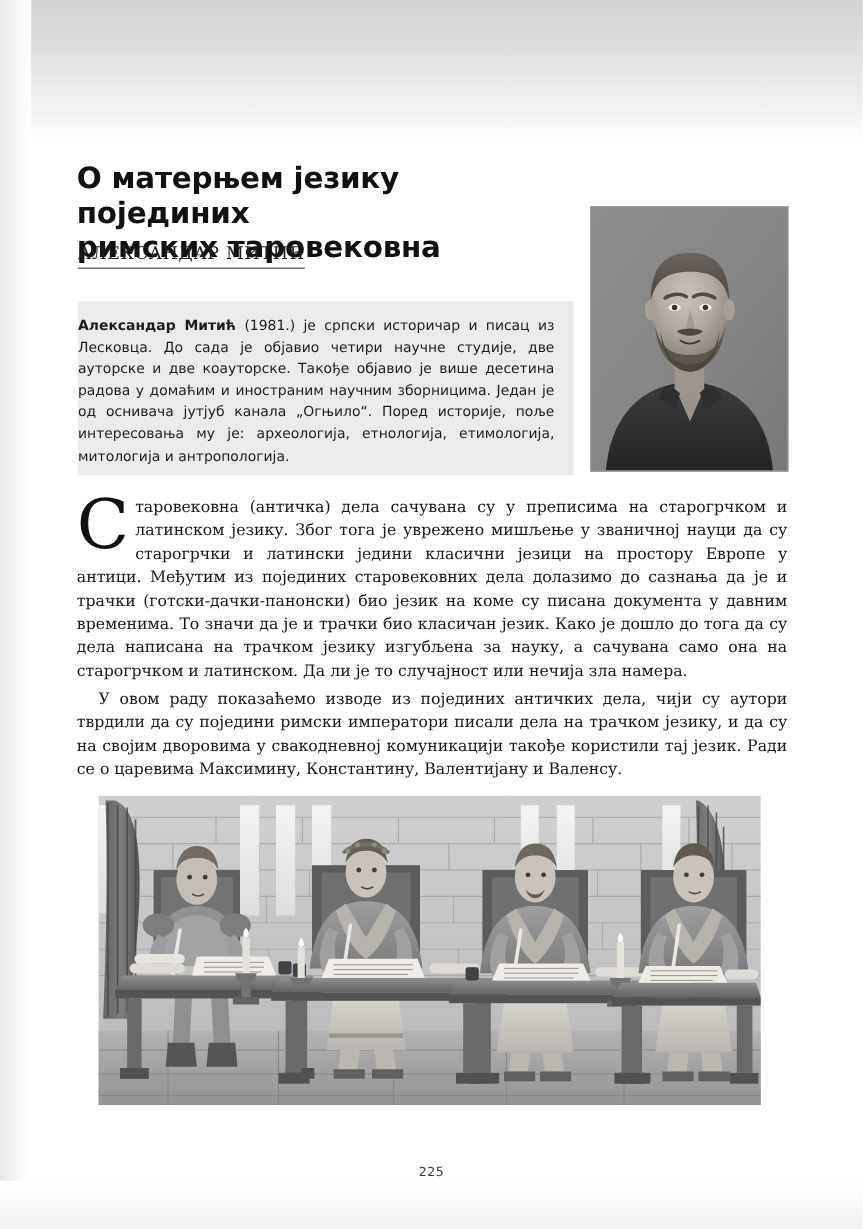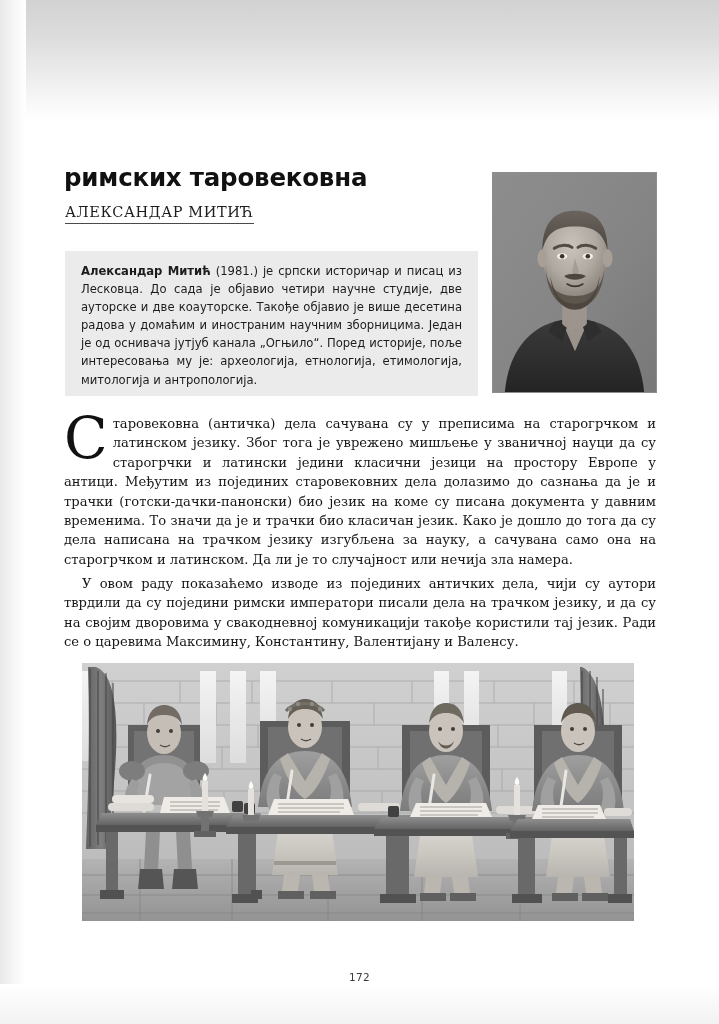--- a/index.html
+++ b/index.html
@@ -94,21 +94,21 @@
 
   
   #bio-box {
     position: absolute;
     left: 65px;
     top: 251px;
     width: 413px;
     height: 145px;
     background: #ebebeb;
     box-sizing: border-box;
-    padding: 11px 16px 10px 16px;
+    padding: 11px 16px 10px 0;
   }
   #bio-text {
     font-family: "DejaVu Sans", sans-serif;
     font-size: 11.6px;
     line-height: 18.1px;
     color: #1c1c1c;
     text-align: justify;
     hyphens: manual;
   }
   #bio-text .bio-lead {
@@ -179,21 +179,21 @@
 </head>
 <body>
 
 <div id="page-shade-top"></div>
 <div id="page-shade-left"></div>
 <div id="page-shade-bottom"></div>
 
 <div id="page">
 
   <h1 id="article-title">
-    <br>
+    <span>О матерњем језику појединих</span><br>
     <span>римских таровековна</span>
   </h1>
 
   <div id="author-byline">АЛЕКСАНДАР МИТИЋ</div>
 
   <div id="author-photo">
     <svg viewBox="0 0 165 221" preserveAspectRatio="none" aria-hidden="true">
       <defs>
         <linearGradient id="bgGrad" x1="0" y1="0" x2="1" y2="1">
           <stop offset="0%" stop-color="#8d8d8d"></stop>
@@ -515,15 +515,15 @@
           <path d="M460 146 H516 M460 150 H516 M460 154 H512"></path>
         </g>
         <rect x="522" y="145" width="28" height="8" rx="4" fill="#dedbd6"></rect>
       </g>
 
       <rect x="0" y="0" width="552" height="258" fill="#ffffff" opacity="0.04"></rect>
     </svg>
   </div>
 
 
-  <div id="page-number">172</div>
+  <div id="page-number">225</div>
 
 </div>
 
 </body></html>

